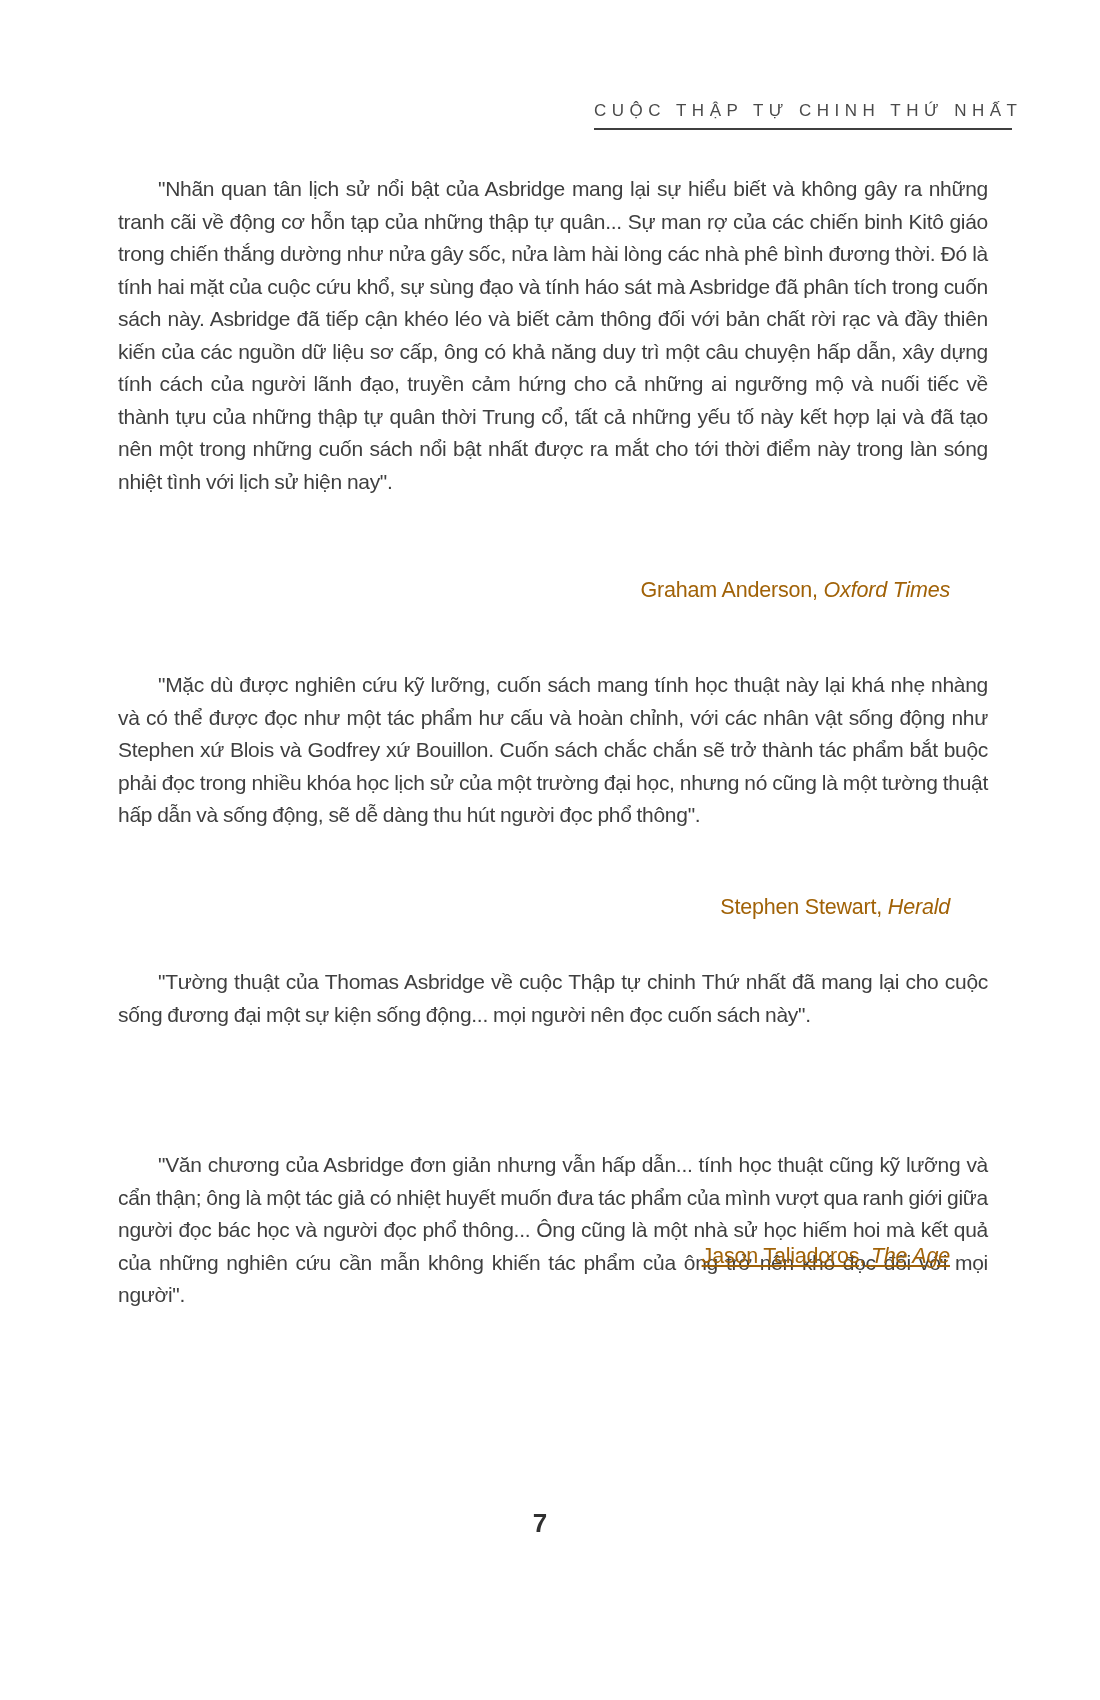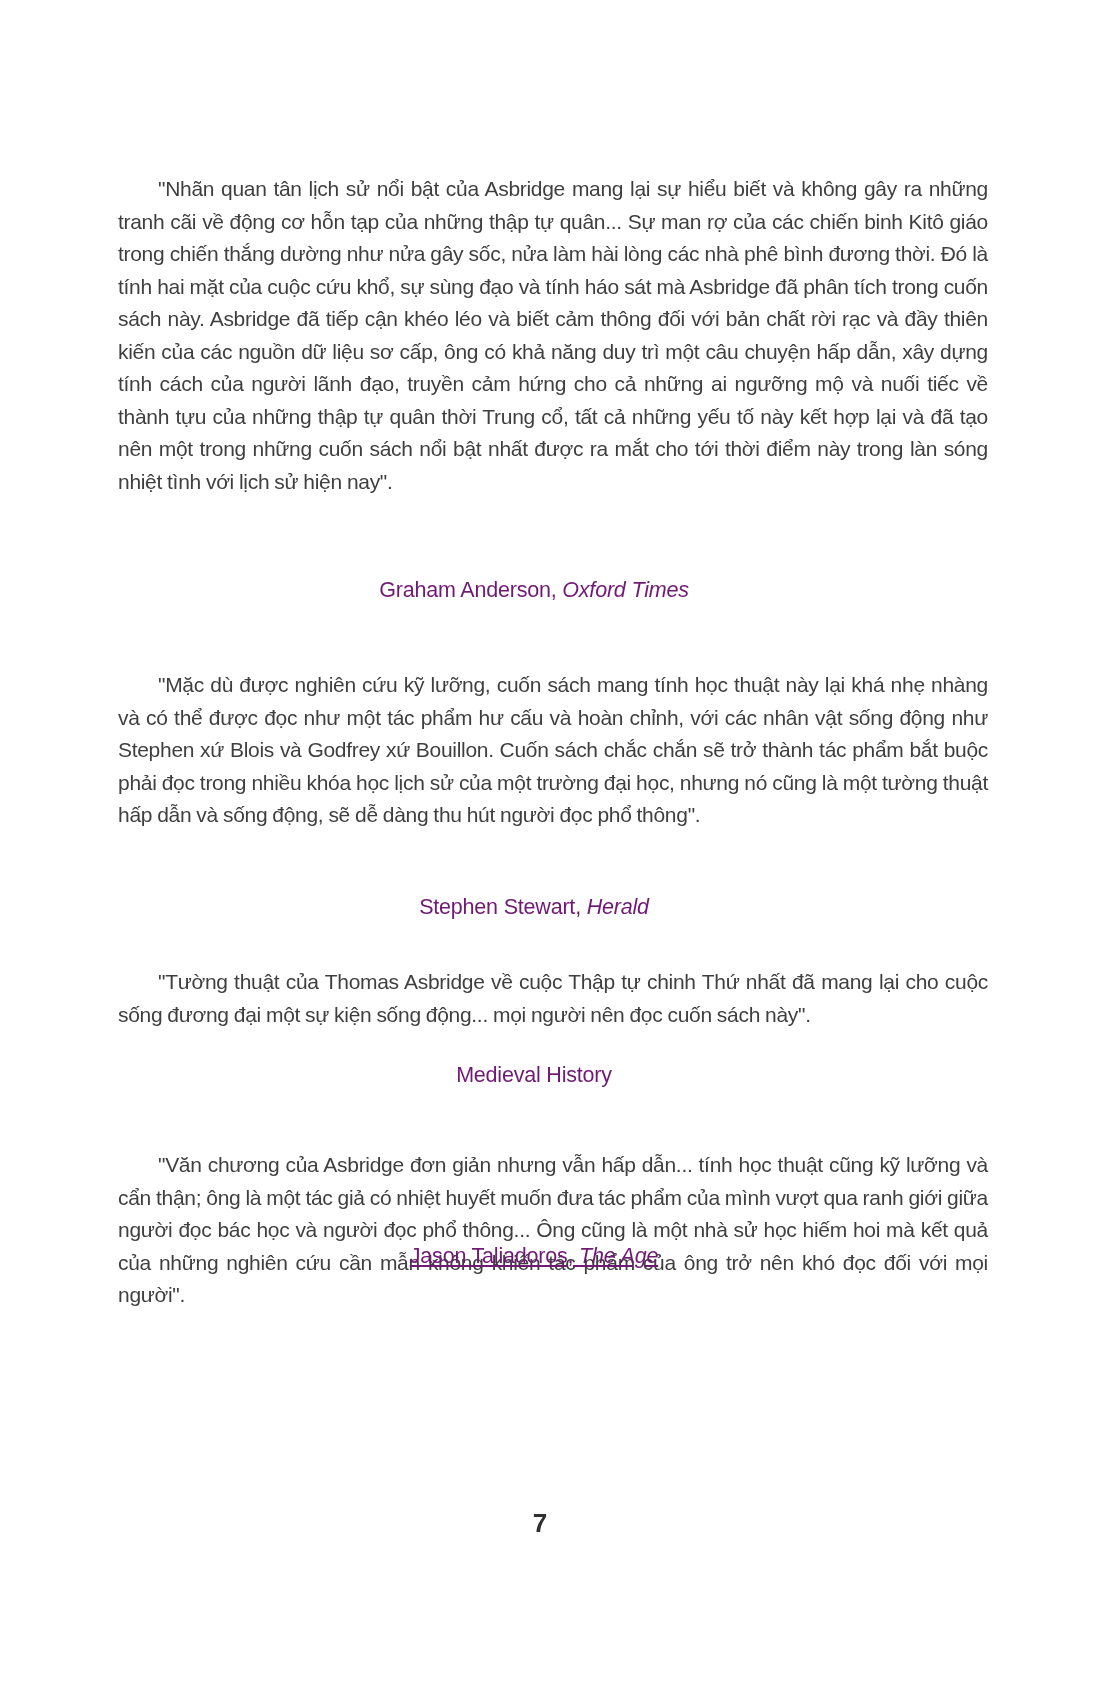--- a/index.html
+++ b/index.html
@@ -45,24 +45,24 @@
     color: #3f3f3f;
   }
   .quote-1 { top: 152px; }
   .quote-2 { top: 648px; }
   .quote-3 { top: 945px; }
   .quote-4 { top: 1128px; }
   .attribution {
     position: absolute;
     right: 150px;
     left: 118px;
-    text-align: center;
+    text-align: right;
     font-size: 21.5px;
     letter-spacing: -0.2px;
-    color: #701a75;
+    color: #a16207;
     white-space: nowrap;
   }
   .attr-1 { top: 578px; }
   .attr-2 { top: 895px; }
   .attr-3 { top: 1063px; }
   .attr-4 { top: 1244px; text-decoration: underline; }
   .attribution .source { font-style: italic; }
   .page-number {
     position: absolute;
     top: 1508px;
@@ -72,38 +72,36 @@
     font-size: 26px;
     font-weight: 700;
     color: #303030;
   }
 </style>
 </head>
 <body>
 
 <div class="page">
 
+  <div class="running-head">CUỘC THẬP TỰ CHINH THỨ NHẤT</div>
 
   <p class="quote quote-1">"Nhãn quan tân lịch sử nổi bật của Asbridge mang lại sự hiểu biết và không gây ra những tranh cãi về động cơ hỗn tạp của những thập tự quân... Sự man rợ của các chiến binh Kitô giáo trong chiến thắng dường như nửa gây sốc, nửa làm hài lòng các nhà phê bình đương thời. Đó là tính hai mặt của cuộc cứu khổ, sự sùng đạo và tính háo sát mà Asbridge đã phân tích trong cuốn sách này. Asbridge đã tiếp cận khéo léo và biết cảm thông đối với bản chất rời rạc và đầy thiên kiến của các nguồn dữ liệu sơ cấp, ông có khả năng duy trì một câu chuyện hấp dẫn, xây dựng tính cách của người lãnh đạo, truyền cảm hứng cho cả những ai ngưỡng mộ và nuối tiếc về thành tựu của những thập tự quân thời Trung cổ, tất cả những yếu tố này kết hợp lại và đã tạo nên một trong những cuốn sách nổi bật nhất được ra mắt cho tới thời điểm này trong làn sóng nhiệt tình với lịch sử hiện nay".</p>
 
   <div class="attribution attr-1">
     <span class="name">Graham Anderson, </span><span class="source">Oxford Times</span>
   </div>
 
   <p class="quote quote-2">"Mặc dù được nghiên cứu kỹ lưỡng, cuốn sách mang tính học thuật này lại khá nhẹ nhàng và có thể được đọc như một tác phẩm hư cấu và hoàn chỉnh, với các nhân vật sống động như Stephen xứ Blois và Godfrey xứ Bouillon. Cuốn sách chắc chắn sẽ trở thành tác phẩm bắt buộc phải đọc trong nhiều khóa học lịch sử của một trường đại học, nhưng nó cũng là một tường thuật hấp dẫn và sống động, sẽ dễ dàng thu hút người đọc phổ thông".</p>
 
   <div class="attribution attr-2">
     <span class="name">Stephen Stewart, </span><span class="source">Herald</span>
   </div>
 
   <p class="quote quote-3">"Tường thuật của Thomas Asbridge về cuộc Thập tự chinh Thứ nhất đã mang lại cho cuộc sống đương đại một sự kiện sống động... mọi người nên đọc cuốn sách này".</p>
 
-  <div class="attribution attr-3">
-    <span class="name">Medieval History</span><span class="source"></span>
-  </div>
 
   <p class="quote quote-4">"Văn chương của Asbridge đơn giản nhưng vẫn hấp dẫn... tính học thuật cũng kỹ lưỡng và cẩn thận; ông là một tác giả có nhiệt huyết muốn đưa tác phẩm của mình vượt qua ranh giới giữa người đọc bác học và người đọc phổ thông... Ông cũng là một nhà sử học hiếm hoi mà kết quả của những nghiên cứu cần mẫn không khiến tác phẩm của ông trở nên khó đọc đối với mọi người".</p>
 
   <div class="attribution attr-4">
     <span class="name">Jason Taliadoros, </span><span class="source">The Age</span>
   </div>
 
   <div class="page-number">7</div>
 
 </div>

